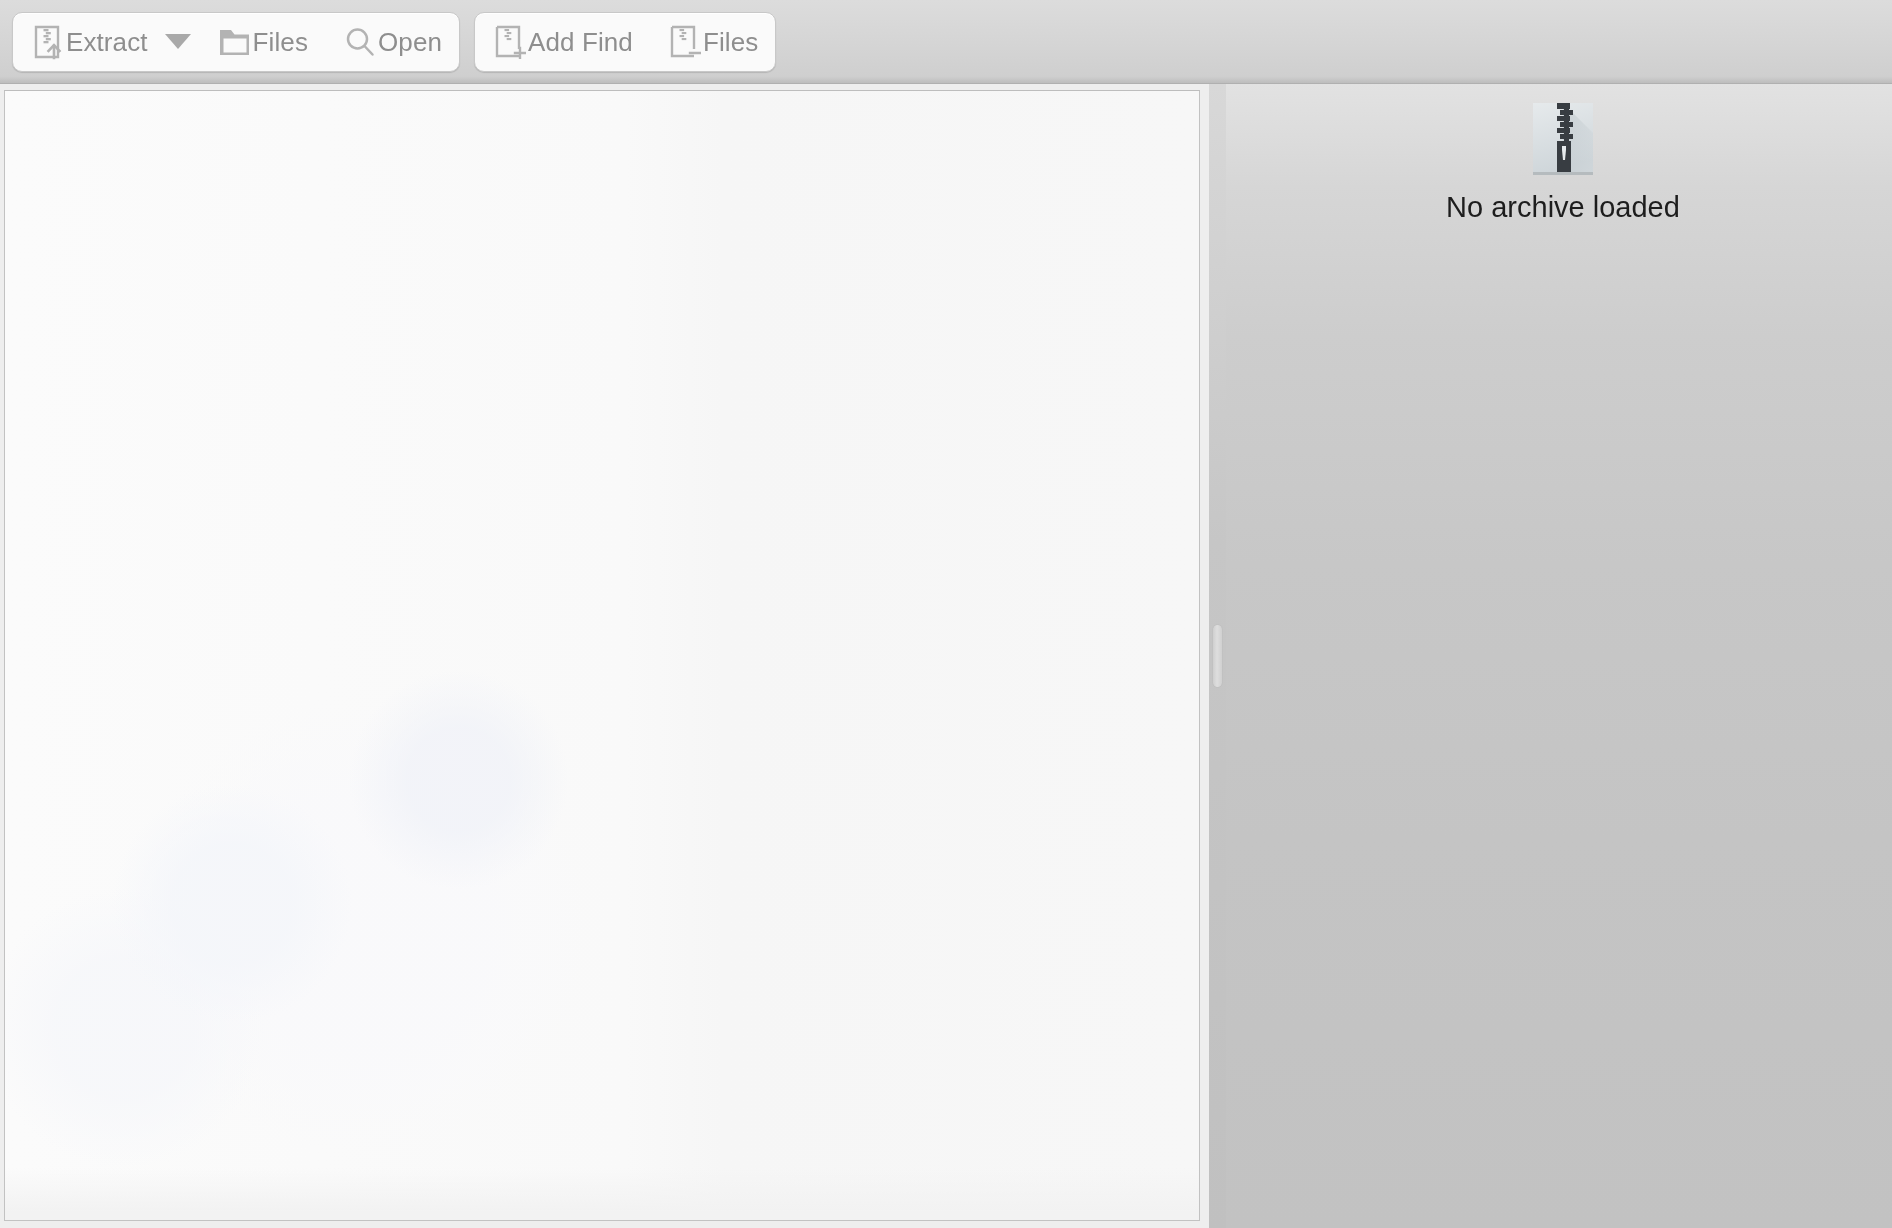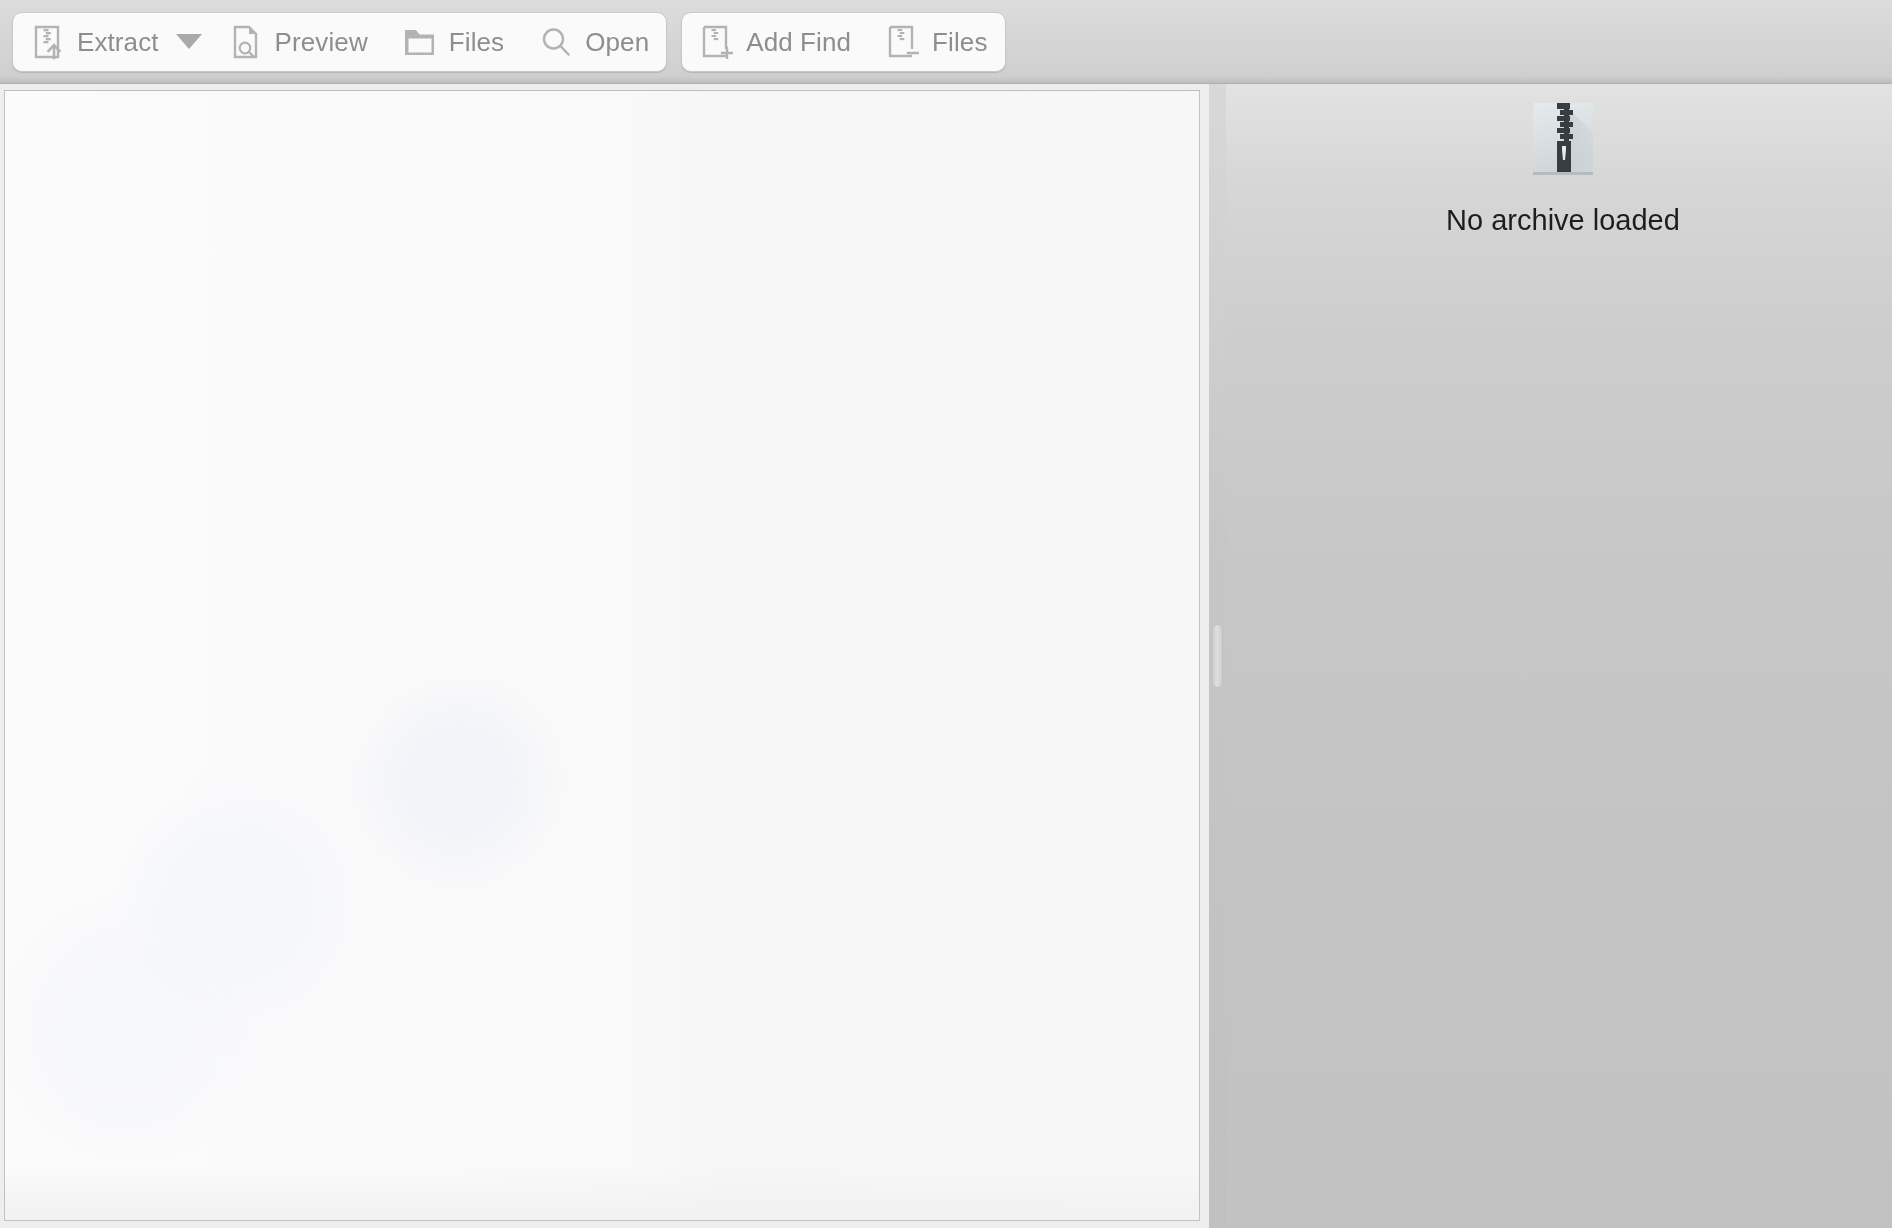--- a/index.html
+++ b/index.html
@@ -45,21 +45,20 @@
     box-shadow: 0 1px 1px rgba(0,0,0,0.13), inset 0 1px 0 rgba(255,255,255,0.9);
     overflow: hidden;
   }
   .btn-group + .btn-group {
     margin-left: 14px;
   }
 
   .tbtn {
     display: flex;
     align-items: center;
-    gap: 11px;
     padding: 0 17px;
     background: transparent;
     border: 0;
     cursor: default;
     height: 100%;
     box-sizing: border-box;
   }
   .tbtn .label {
     font-size: 26px;
     color: #8e8e8e;
@@ -171,21 +170,21 @@
     flex-direction: column;
     align-items: center;
     padding-top: 16px;
     box-sizing: border-box;
   }
 
   .empty-state {
     display: flex;
     flex-direction: column;
     align-items: center;
-    gap: 28px;
+    gap: 15px;
     margin-left: 8px;
   }
   .empty-state .caption {
     font-size: 29px;
     color: #1d1d1d;
     line-height: 1;
   }
 
   .zip-icon {
     width: 78px;
@@ -220,31 +219,20 @@
             </g>
           </svg>
         </span>
         <span class="label">Extract</span>
       </button>
 
       <button class="arrow-btn">
         <span class="caret"></span>
       </button>
 
-      <button class="tbtn">
-        <span class="icon">
-          <svg width="30" height="36" viewBox="0 0 30 36" aria-hidden="true">
-            <path d="M4 3 H18 L25 10 V33 H4 Z" fill="none" stroke="#b3b3b3" stroke-width="2.4"></path>
-            <path d="M18 3 L18 10 L25 10" fill="#b3b3b3"></path>
-            <circle cx="14" cy="24" r="5.3" fill="#fafafa" stroke="#b3b3b3" stroke-width="2.2"></circle>
-            <path d="M18 28 L22.5 32.5" stroke="#b3b3b3" stroke-width="2.4" stroke-linecap="round"></path>
-          </svg>
-        </span>
-        <span class="label">Preview</span>
-      </button>
 
       <button class="tbtn">
         <span class="icon">
           <svg width="34" height="32" viewBox="0 0 34 32" aria-hidden="true">
             <path d="M2 4 H13 L16.5 8.5 H31 V29 H2 Z" fill="#b3b3b3"></path>
             <path d="M5.5 12.5 H28.5 V26.5 H5.5 Z" fill="#fafafa"></path>
           </svg>
         </span>
         <span class="label">Files</span>
       </button>

